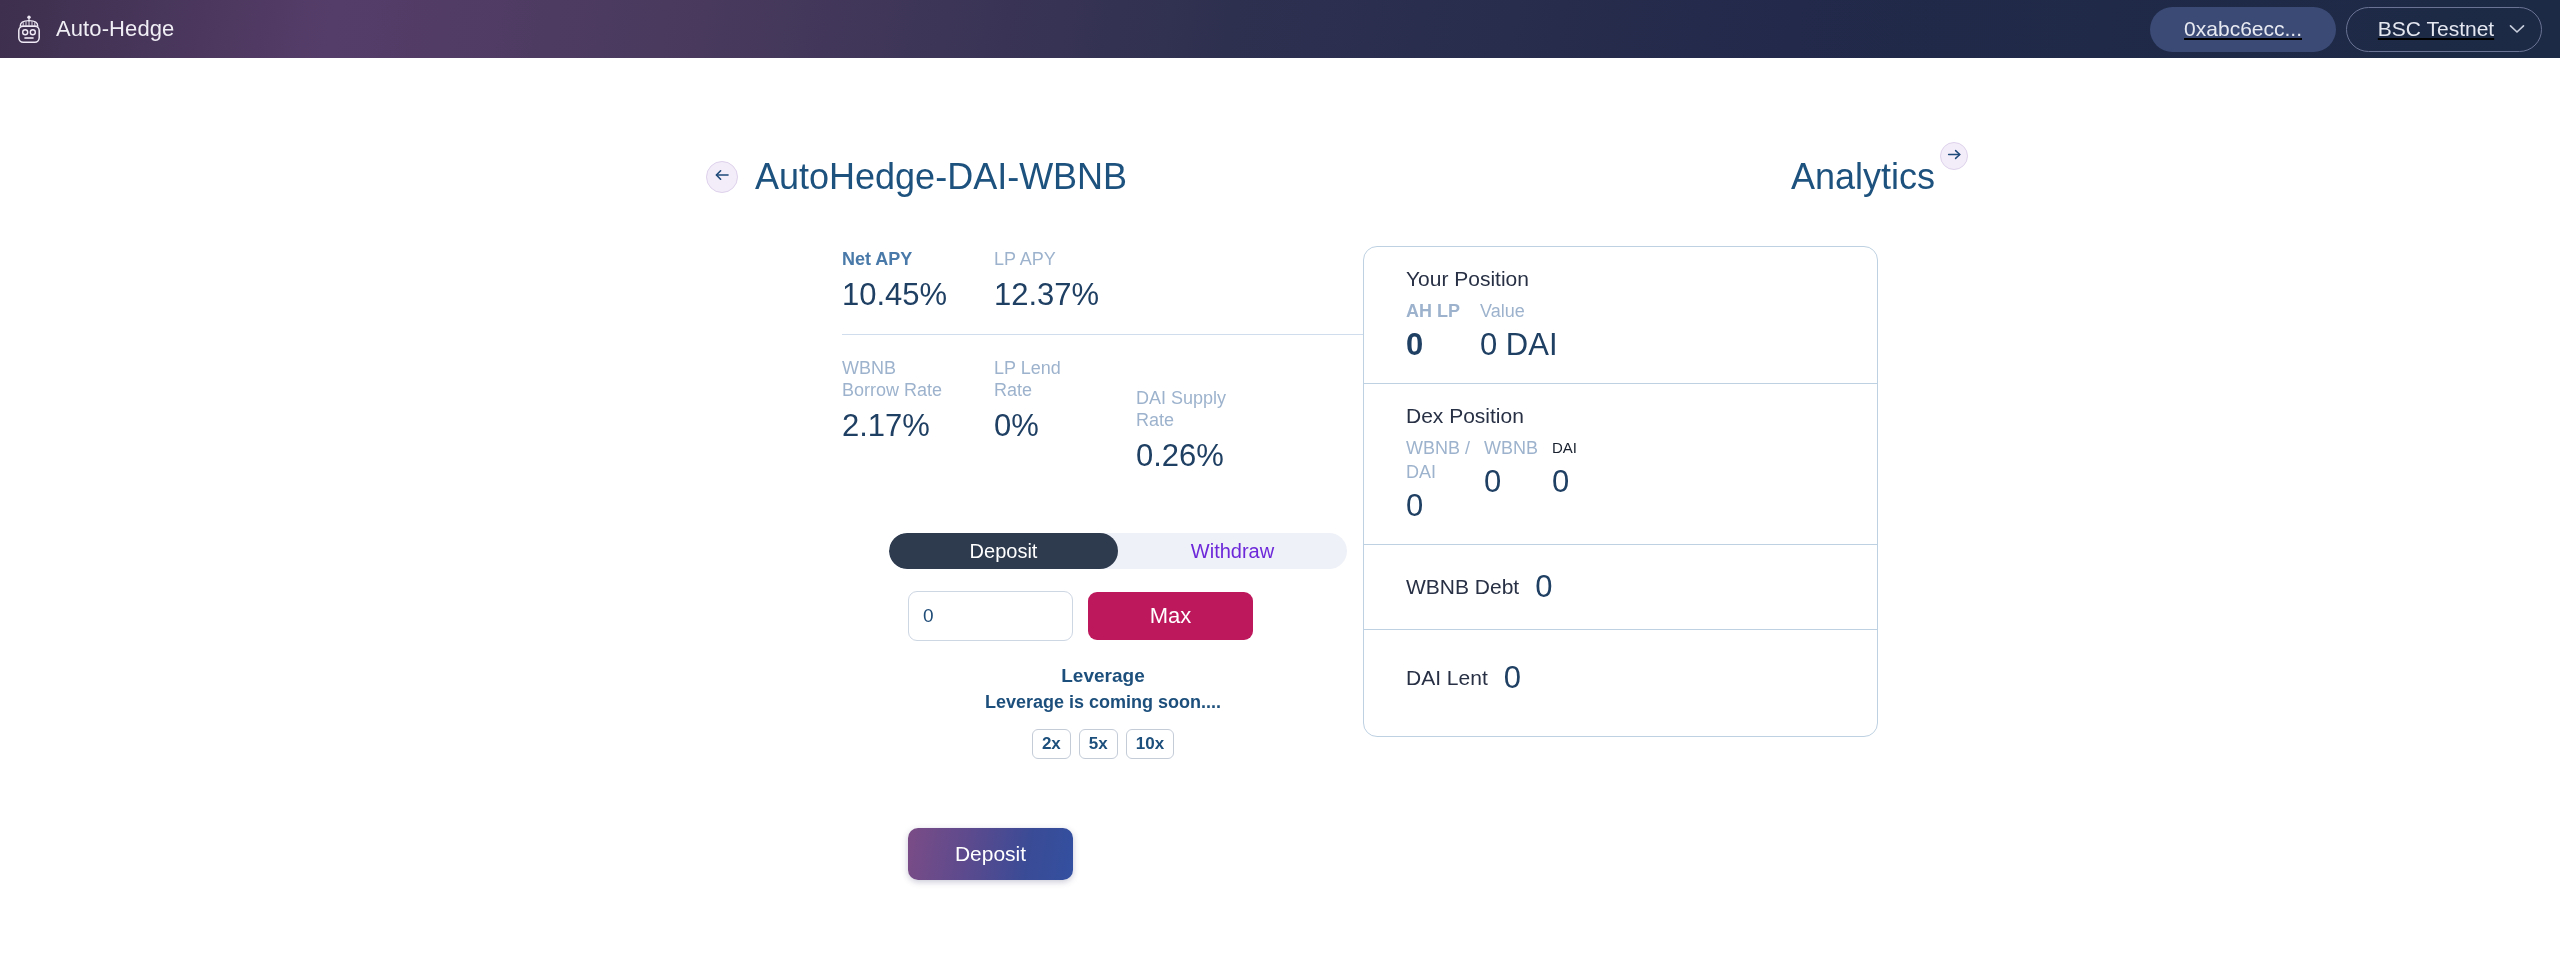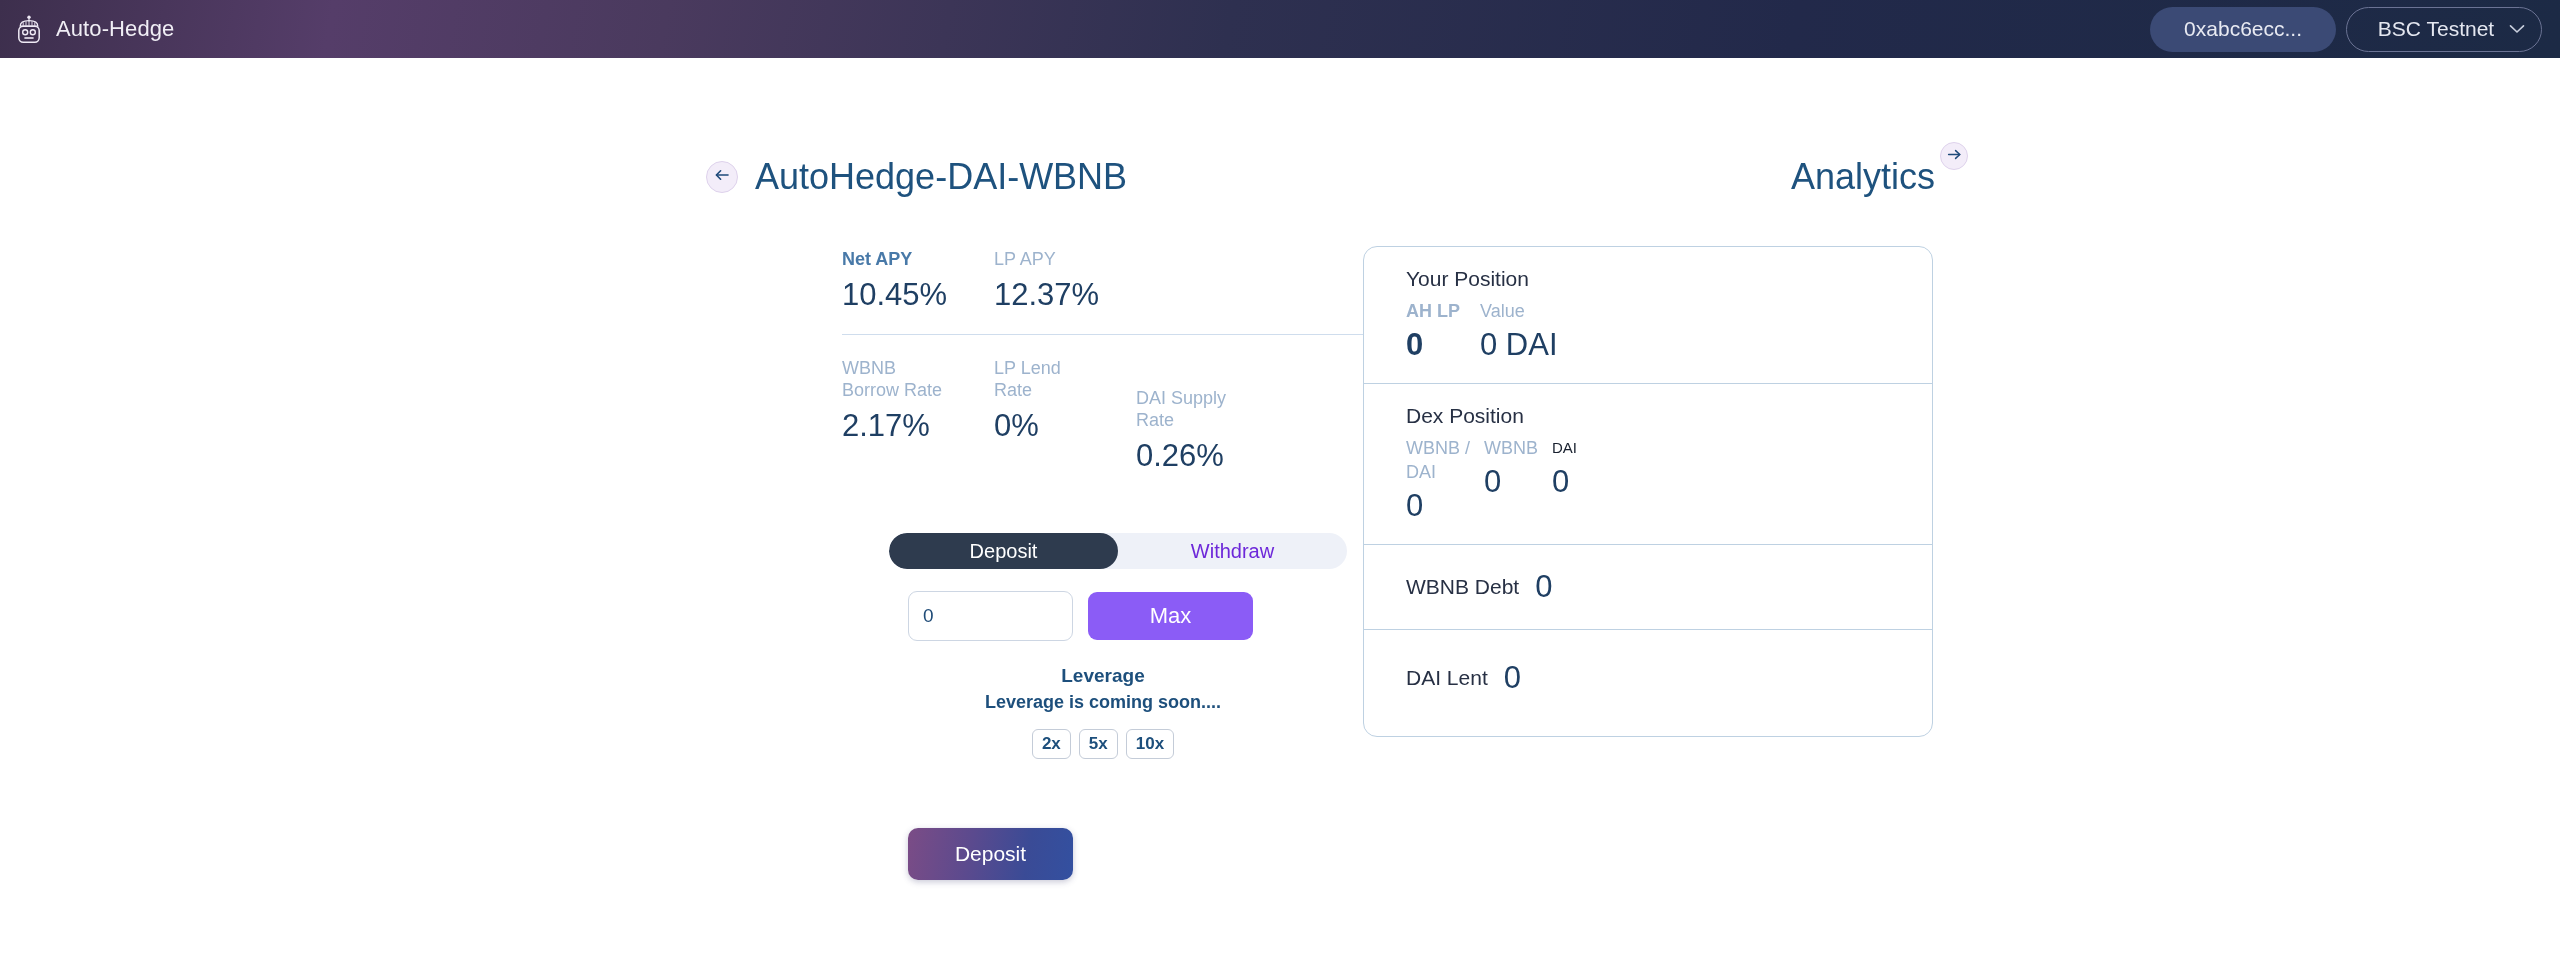--- a/index.html
+++ b/index.html
@@ -27,20 +27,21 @@
     color: #f0eef5;
     font-size: 22px;
     font-weight: 400;
     letter-spacing: .1px;
   }
   .nav-right {
     margin-left: auto;
     display: flex;
     align-items: center;
     gap: 10px;
+    text-decoration: underline;
   }
   .wallet-pill {
     background: #3b4a75;
     color: #e8eaf2;
     font-size: 21px;
     border-radius: 24px;
     padding: 10px 34px 11px;
     border: none;
     cursor: pointer;
     font-family: "Liberation Sans", sans-serif;
@@ -194,21 +195,21 @@
     padding: 0 14px;
     font-size: 19px;
     color: #1f4b77;
     background: #fff;
     outline: none;
     font-family: "Liberation Sans", sans-serif;
   }
   .max-btn {
     width: 165px;
     height: 48px;
-    background: #8b5cf6;
+    background: #be185d;
     color: #ffffff;
     border: none;
     border-radius: 9px;
     font-size: 22px;
     cursor: pointer;
     font-family: "Liberation Sans", sans-serif;
   }
 
   
   .leverage-block {
@@ -265,21 +266,21 @@
     cursor: pointer;
     box-shadow: 0 2px 6px rgba(60,60,110,.28);
     font-family: "Liberation Sans", sans-serif;
   }
 
   
   .position-card {
     position: absolute;
     left: 1363px;
     top: 188px;
-    width: 570px;
+    width: 515px;
     border: 1px solid #bed1e2;
     border-radius: 14px;
     background: #ffffff;
     overflow: hidden;
   }
   .pc-section { padding: 20px 22px 18px 42px; }
   .pc-section + .pc-section { border-top: 1px solid #bed1e2; }
   .pc-heading {
     font-size: 21px;
     color: #273044;

